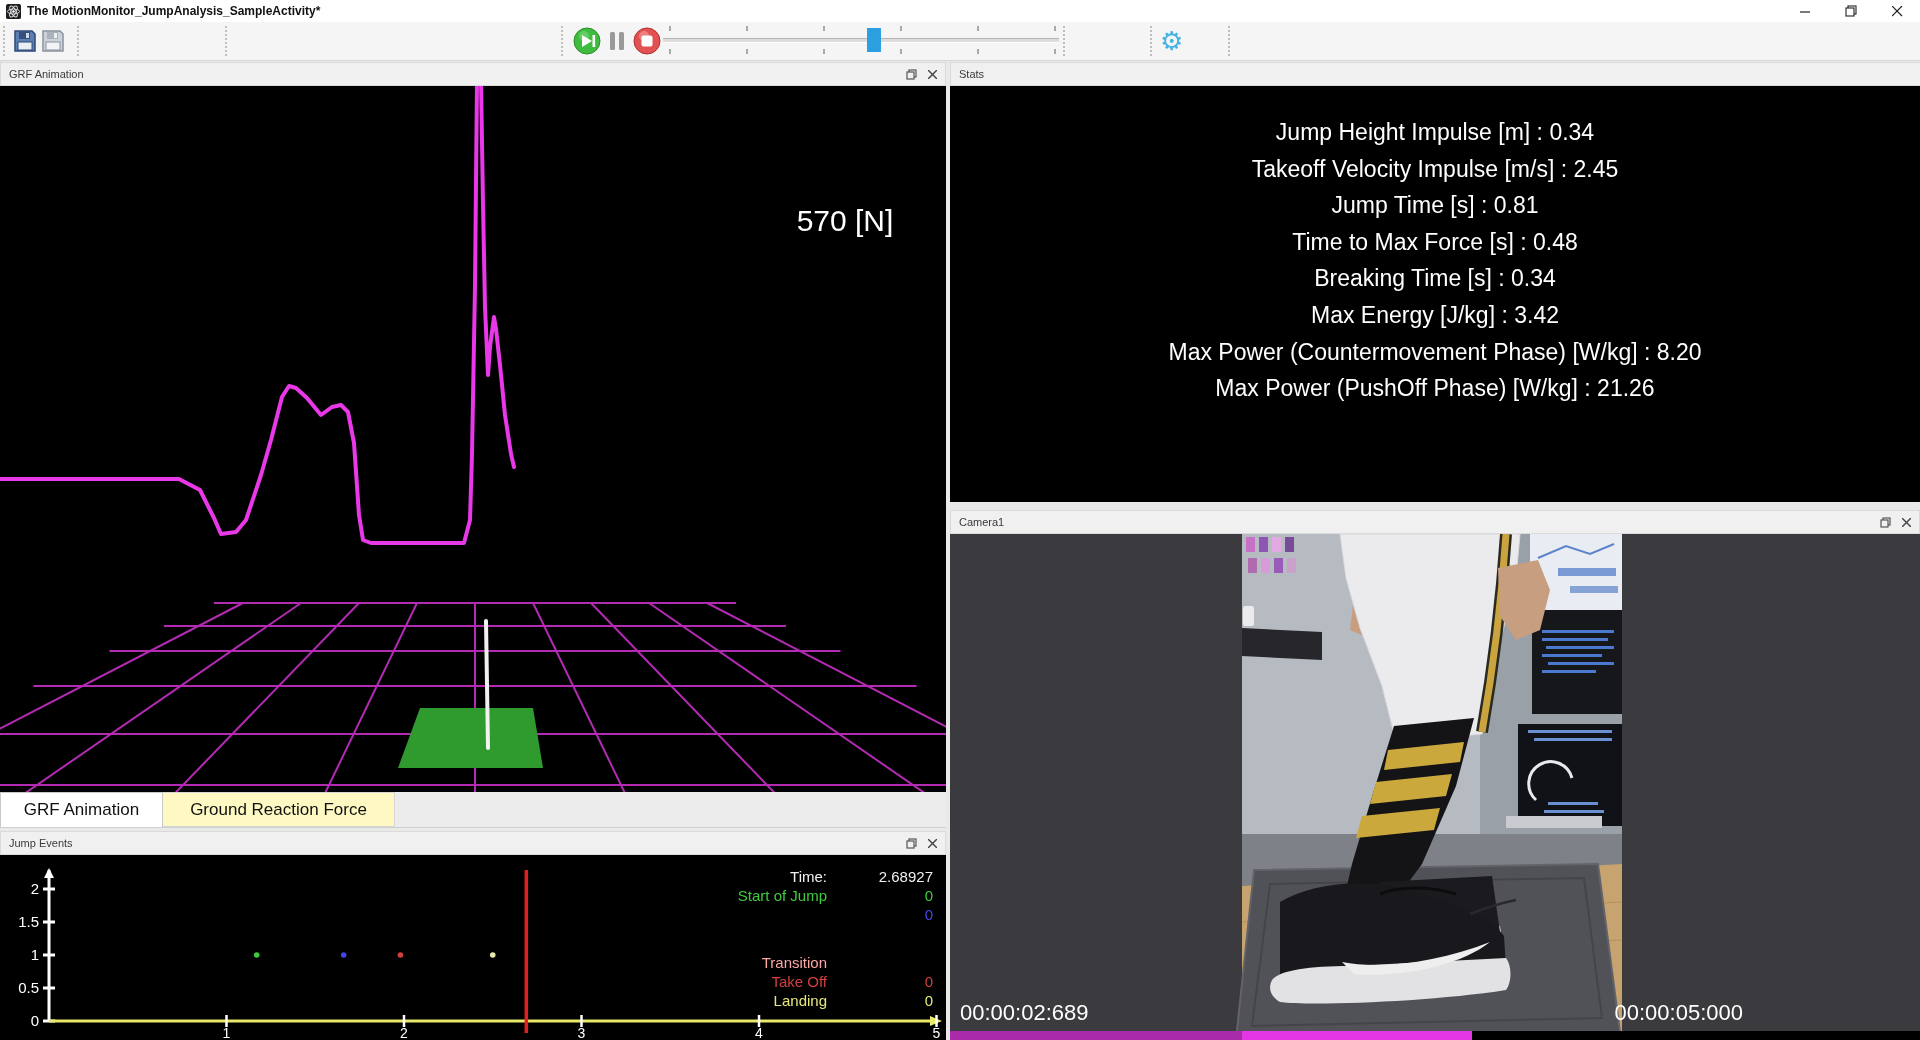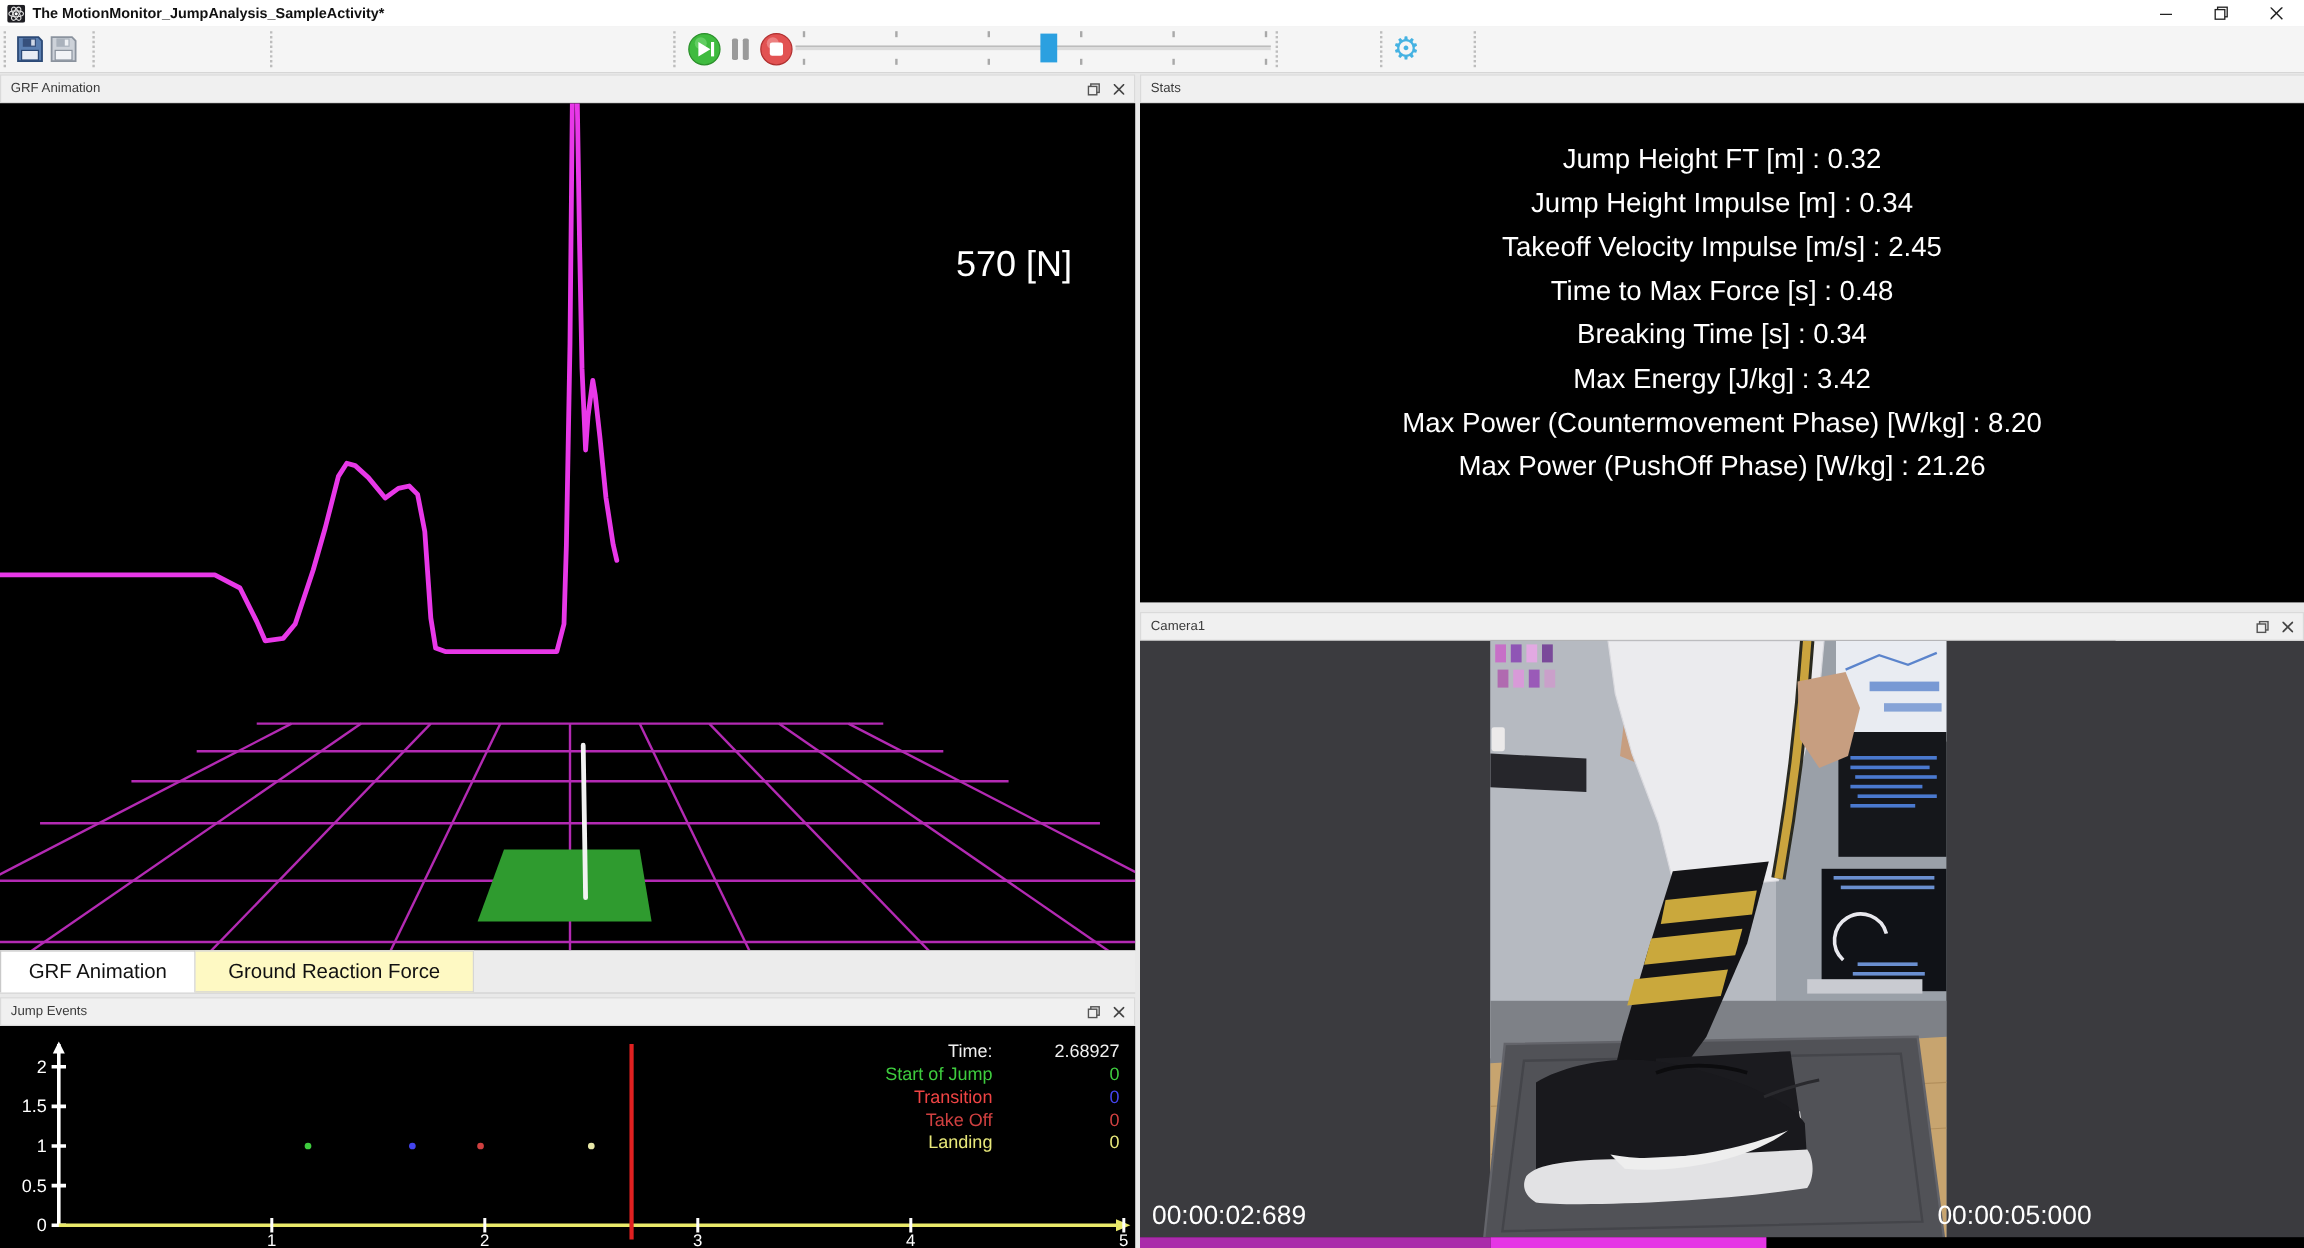--- a/index.html
+++ b/index.html
@@ -260,21 +260,21 @@
     <div class="je-row">
       <span class="lab" style="color:#f0f0f0">Time:</span>
       <span class="val" style="color:#f0f0f0">2.68927</span>
     </div>
 
   <div class="je-row">
         <span class="lab" style="color: rgb(62, 204, 62);">Start of Jump</span>
         <span class="val" style="color: rgb(62, 204, 62);">0</span>
       </div>
       <div class="je-row">
-        <span class="lab" style="color: #ef4444;">Transition</span>
+        <span class="lab" style="color: #fca5a5; margin-top: 48px;">Transition</span>
         <span class="val" style="color: rgb(68, 68, 238);">0</span>
       </div>
       <div class="je-row">
         <span class="lab" style="color: rgb(208, 64, 64);">Take Off</span>
         <span class="val" style="color: rgb(208, 64, 64);">0</span>
       </div>
       <div class="je-row">
         <span class="lab" style="color: rgb(232, 232, 122);">Landing</span>
         <span class="val" style="color: rgb(232, 232, 122);">0</span>
       </div>
@@ -293,23 +293,23 @@
     <div class="hdr-btn">
       <svg width="9" height="9" viewBox="0 0 9 9">
           <line x1="0" y1="0" x2="9" y2="9" stroke="#444" stroke-width="1.4"></line>
           <line x1="9" y1="0" x2="0" y2="9" stroke="#444" stroke-width="1.4"></line>
         </svg>
     </div>
   </div>
 </div>
 <div class="abs blackpane" id="stats-content">
   <div id="stats-list">
-      <div class="stats-line">Jump Height FT [m] : 0.32</div>
       <div class="stats-line">Jump Height Impulse [m] : 0.34</div>
       <div class="stats-line">Takeoff Velocity Impulse [m/s] : 2.45</div>
+      <div class="stats-line">Jump Time [s] : 0.81</div>
       <div class="stats-line">Time to Max Force [s] : 0.48</div>
       <div class="stats-line">Breaking Time [s] : 0.34</div>
       <div class="stats-line">Max Energy [J/kg] : 3.42</div>
       <div class="stats-line">Max Power (Countermovement Phase) [W/kg] : 8.20</div>
       <div class="stats-line">Max Power (PushOff Phase) [W/kg] : 21.26</div>
     </div>
 </div>
 
 <div class="abs panel-header" id="cam-header">
   <span>Camera1</span>

